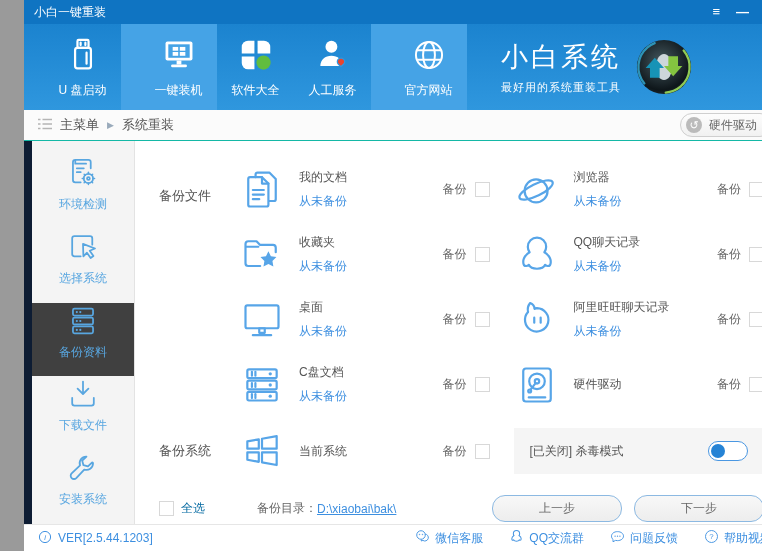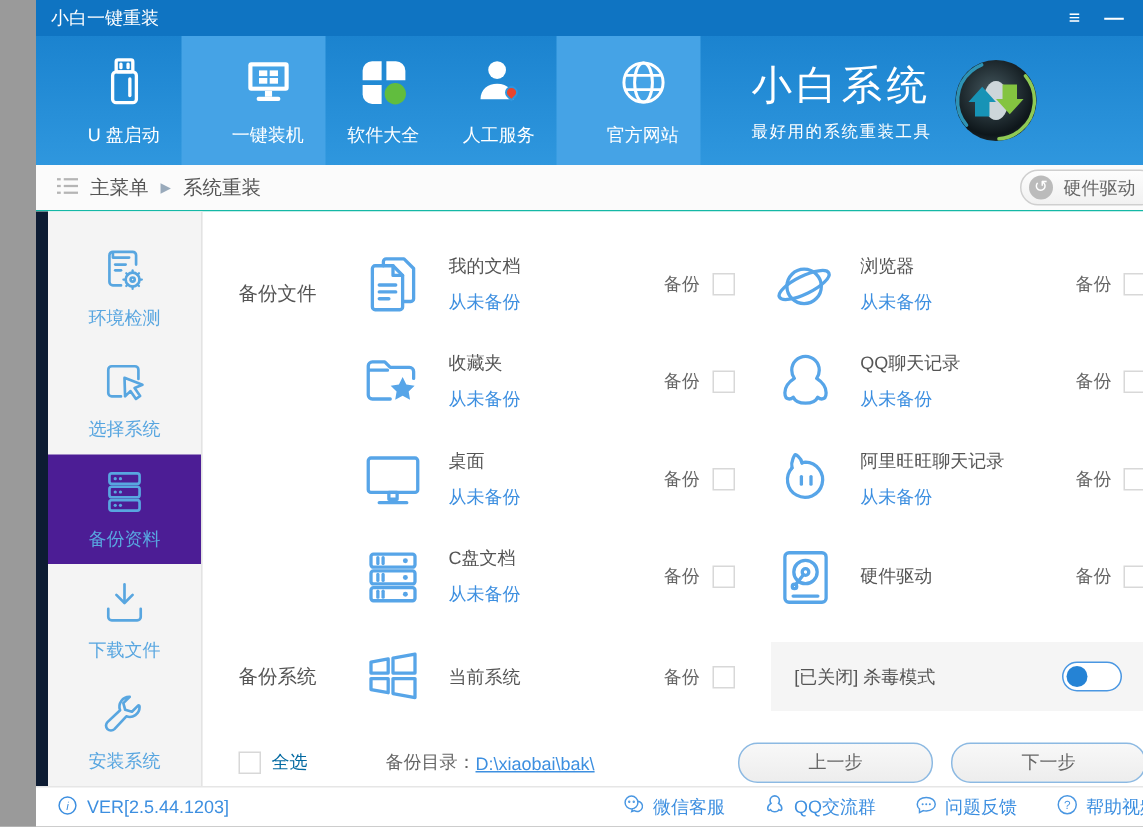--- a/index.html
+++ b/index.html
@@ -24,22 +24,22 @@
   
   .breadbar{height:30px;background:#fbfbfb;border-bottom:1px solid #14b8a6;display:flex;align-items:center;padding:0 14px;flex:none;}
   .bread{display:flex;align-items:center;gap:8px;font-size:13px;color:#555;}
   .bread .sep{color:#9ab;font-size:9px;}
   .back-btn{margin-left:auto;display:flex;align-items:center;gap:7px;height:22px;padding:0 14px 0 5px;
     border:1px solid #cfcfcf;border-radius:12px;background:linear-gradient(#fdfdfd,#f1f1f1);font-size:12px;color:#666;cursor:pointer;}
   .back-circle{width:16px;height:16px;border-radius:50%;background:#bbb;color:#fff;font-size:11px;line-height:16px;text-align:center;display:inline-block;}
   
   .body-row{flex:1;display:flex;border-left:8px solid #0d1c33;border-right:4px solid #0d1c33;background:#fff;min-height:0;}
   .sidebar{width:103px;flex:none;background:#f4f4f4;border-right:1px solid #e3e3e3;display:flex;flex-direction:column;padding-top:14px;box-sizing:border-box;}
-  .side-item{height:74px;display:flex;flex-direction:column;align-items:center;justify-content:center;gap:5px;cursor:pointer;}
-  .side-item.active{background:#4c1d95;}
+  .side-item{height:74px;display:flex;flex-direction:column;align-items:center;gap:5px;cursor:pointer;}
+  .side-item.active{background:#404040;}
   .side-label{font-size:12px;color:#58a6e0;}
   .side-icon{width:36px;height:36px;display:flex;align-items:center;justify-content:center;}
   
   .main{flex:1;display:flex;flex-direction:column;padding-top:16px;min-width:0;}
   .area{display:flex;}
   .section-col{width:104px;flex:none;box-sizing:border-box;padding-left:24px;font-size:13px;color:#555;}
   .files-area .section-col{padding-top:30px;}
   .items-grid{flex:1;display:grid;grid-template-columns:1fr 1fr;grid-auto-rows:65px;column-gap:24px;padding-right:18px;}
   .item{display:flex;align-items:center;gap:14px;min-width:0;}
   .item-icon{width:46px;height:46px;flex:none;display:flex;align-items:center;justify-content:center;}

